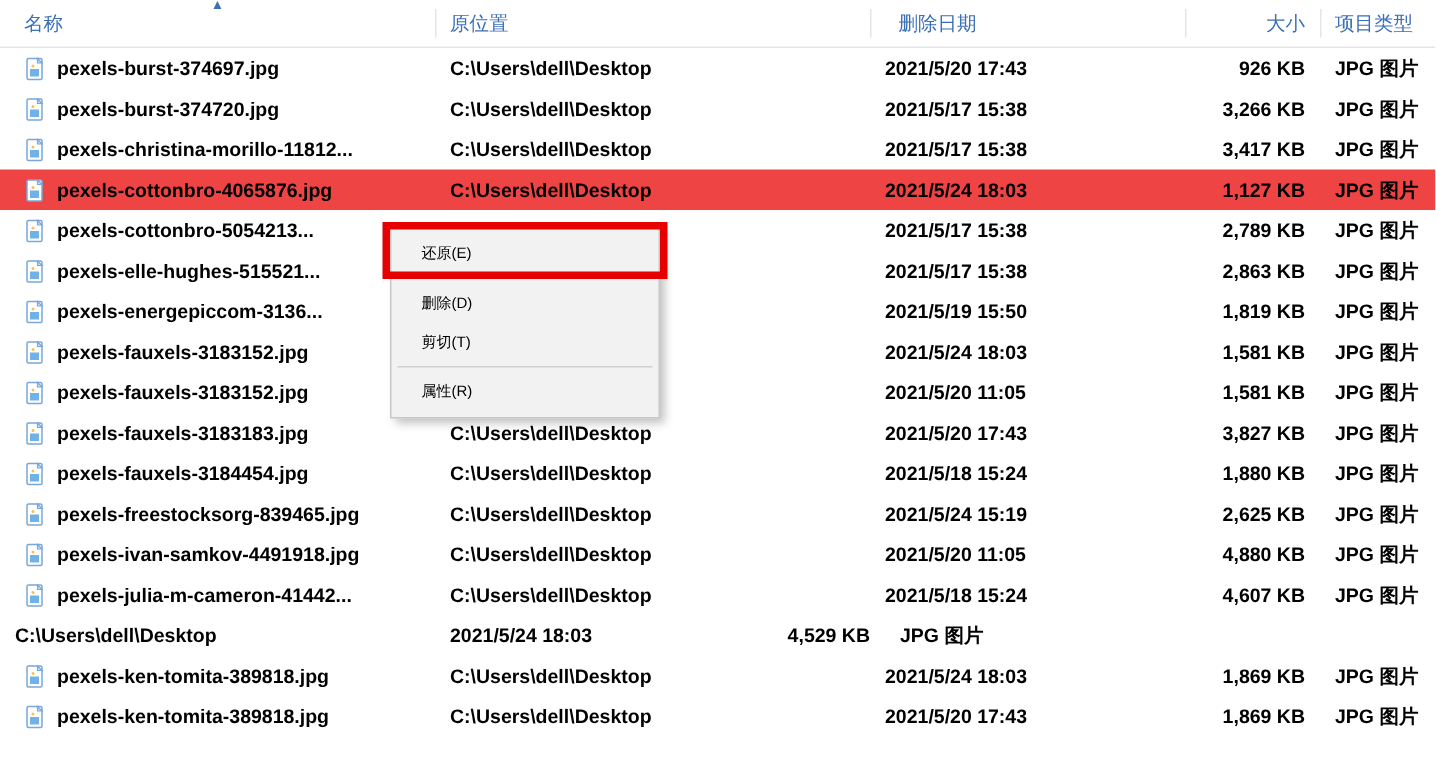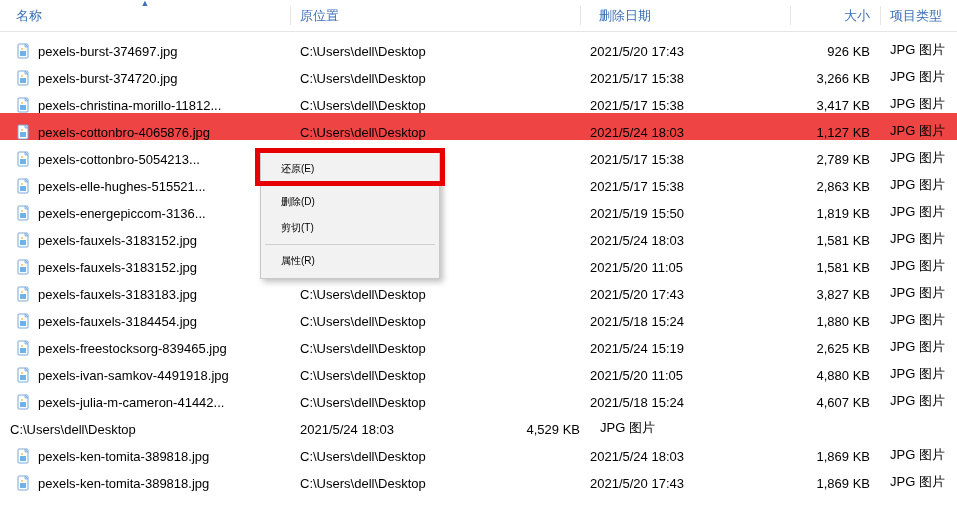--- a/index.html
+++ b/index.html
@@ -50,22 +50,23 @@
     color: #3b6fb6;
     position: absolute;
     top: -2px;
     left: 50%;
     transform: translateX(-50%);
   }
   .rows { }
   .row {
     display: flex;
     height: 27px;
-    align-items: flex-end;
+    align-items: center;
     white-space: nowrap;
+    font-weight: bold;
   }
   .row.selected { background: #ef4444; }
   .cell {
     padding: 0 10px;
     overflow: hidden;
     text-overflow: ellipsis;
     white-space: nowrap;
   }
   .cell.col-name { display: flex; align-items: center; gap: 6px; padding-left: 16px; }
   .cell.col-date { text-align: left; }

